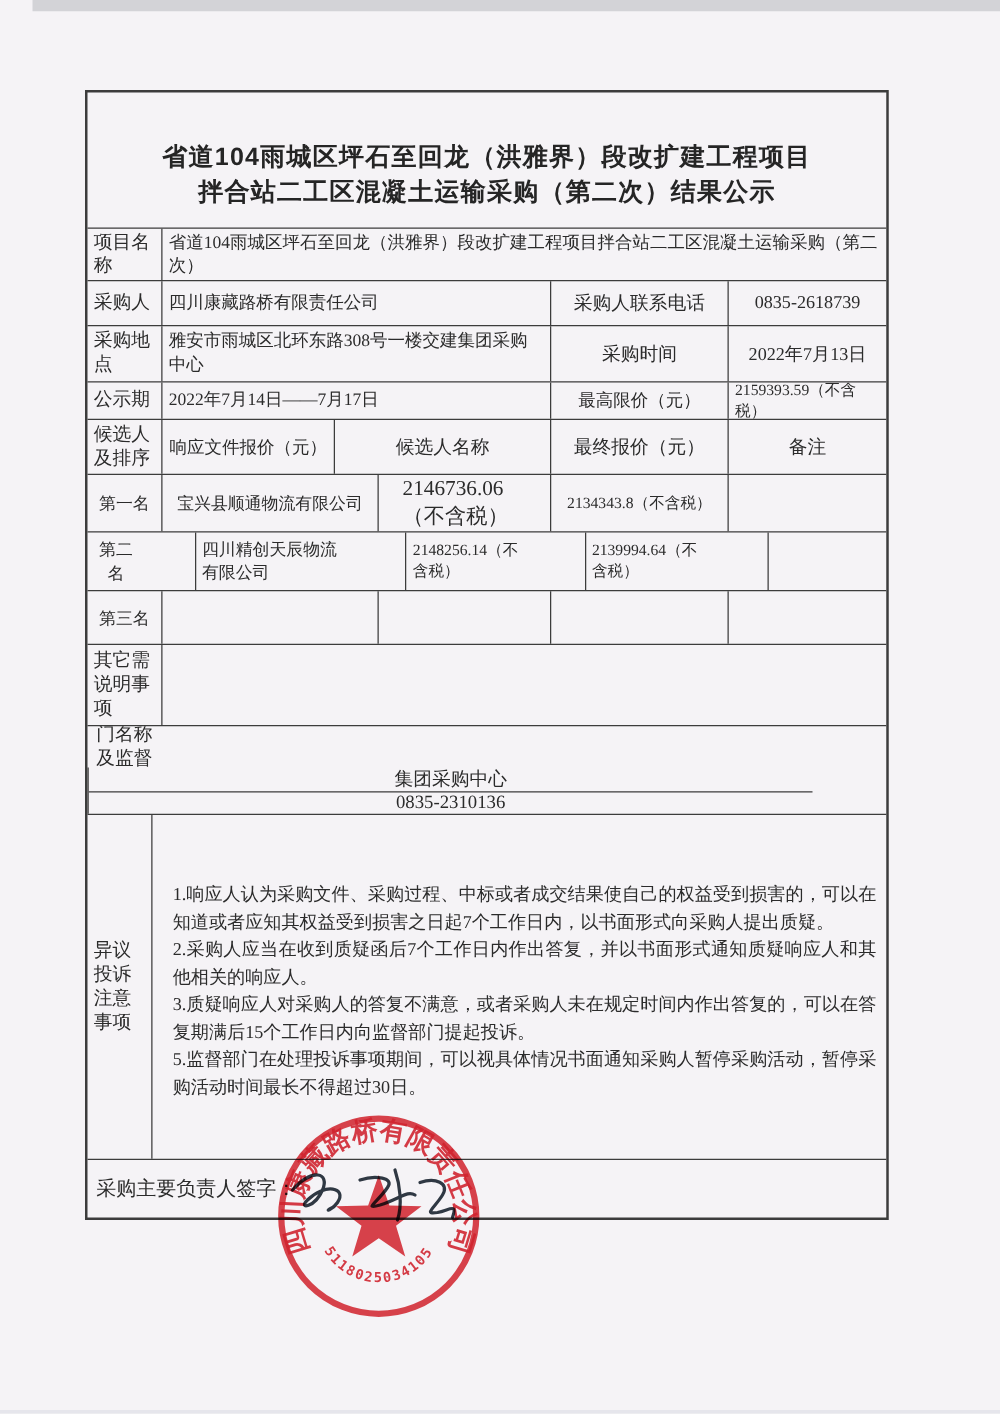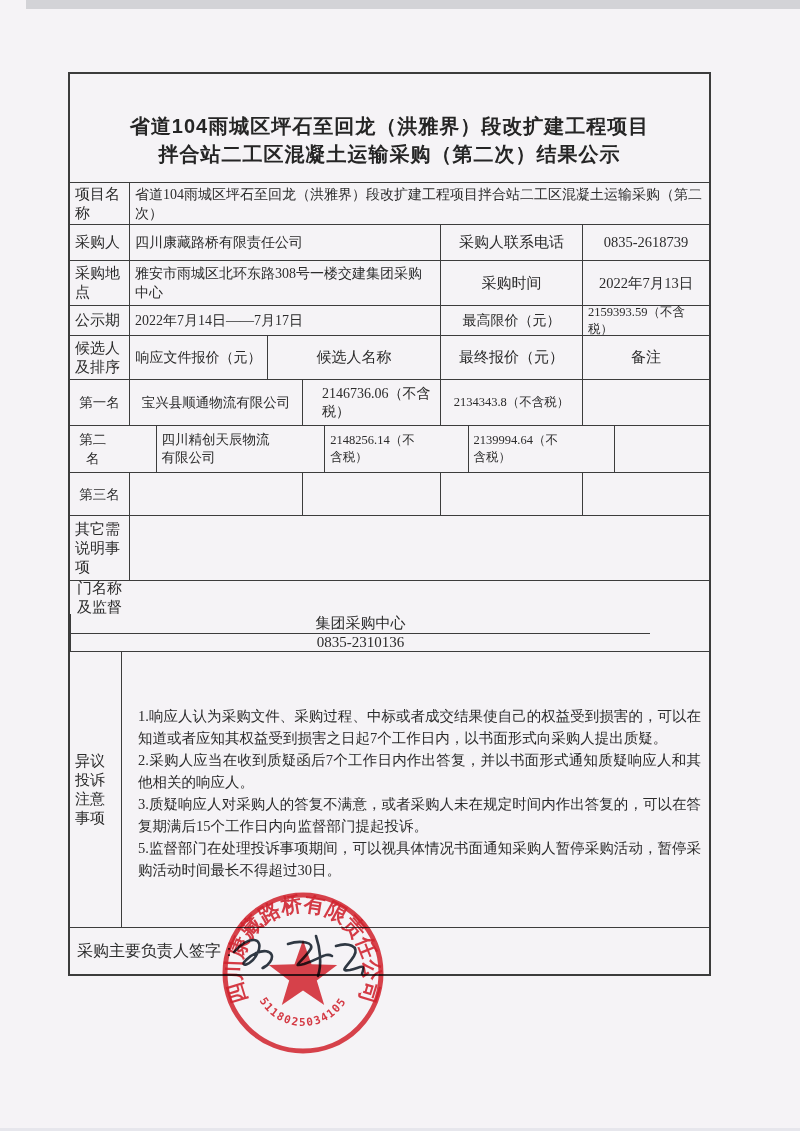--- a/index.html
+++ b/index.html
@@ -111,21 +111,21 @@
     <div class="c lbl">候选人及排序</div>
     <div class="c keycell w-doc" style="font-size:14px;">响应文件报价（元）</div>
     <div class="c keycell w-name">候选人名称</div>
     <div class="c keycell w-fin">最终报价（元）</div>
     <div class="c keycell w-rem">备注</div>
   </div>
 
   <div class="row r-cand-1">
     <div class="c lbl center" style="font-size:13.5px;">第一名</div>
     <div class="c numcell w-name" style="font-size:13.5px;">宝兴县顺通物流有限公司</div>
-    <div class="c numcell w-doc" style="font-size:14px;padding-left:19px;">2146736.06（不含税）</div>
+    <div class="c numcell w-doc" style="font-size:17px;padding-left:19px;">2146736.06（不含税）</div>
     <div class="c numcell w-fin" style="font-size:12.5px;">2134343.8（不含税）</div>
     <div class="c numcell w-rem"></div>
   </div>
 
   <div class="row r-cand-2">
     <div class="c lbl center" style="font-size:13.5px;">第二名</div>
     <div class="c numcell w-name" style="font-size:13.5px;">四川精创天辰物流有限公司</div>
     <div class="c numcell w-doc" style="font-size:12.5px;">2148256.14（不含税）</div>
     <div class="c numcell w-fin" style="font-size:12.5px;">2139994.64（不含税）</div>
     <div class="c numcell w-rem"></div>

